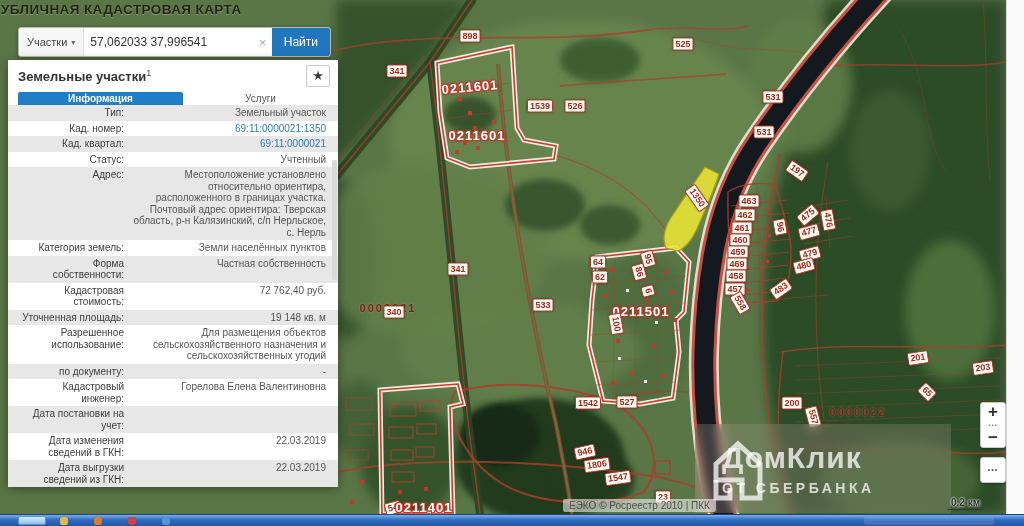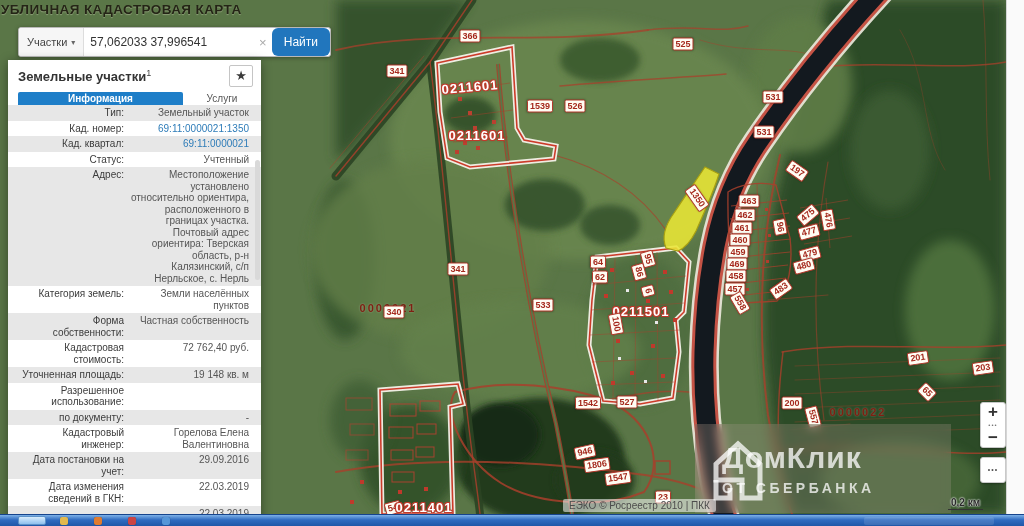--- a/index.html
+++ b/index.html
@@ -31,23 +31,23 @@
   
   .right-strip{position:absolute;right:0;top:0;width:18px;height:514px;background:#fafafa;border-left:1px solid #d5d5d5;z-index:8;}
   
   .page-title{position:absolute;left:1px;top:2px;z-index:7;font-size:13.5px;font-weight:bold;color:#242416;letter-spacing:.4px;text-shadow:0 1px 1px rgba(235,235,210,.35);}
   
   .searchbar{position:absolute;left:18px;top:27px;width:313px;height:30px;z-index:9;display:flex;background:#fff;border:1px solid #b9b9b9;border-radius:3px;box-shadow:0 1px 4px rgba(0,0,0,.35);overflow:hidden;}
   .cat{all:unset;cursor:pointer;display:flex;align-items:center;gap:4px;padding:0 8px;background:#f6f6f6;border-right:1px solid #ddd;font-size:11px;color:#444;}
   .cat .arr{font-size:8px;color:#666;}
   .searchbar input{flex:1;border:none;outline:none;font-size:12px;color:#333;padding:0 6px;min-width:0;}
   .clear{width:18px;display:flex;align-items:center;justify-content:center;color:#aaa;font-size:13px;cursor:pointer;}
-  .find{all:unset;cursor:pointer;background:#2176bd;color:#fff;font-size:12px;padding:0 12px;display:flex;align-items:center;border-radius:6px;}
-  
-  .panel{position:absolute;left:8px;top:60px;width:253px;z-index:9;background:#fff;box-shadow:0 2px 10px rgba(0,0,0,.4);}
+  .find{all:unset;cursor:pointer;background:#2176bd;color:#fff;font-size:12px;padding:0 12px;display:flex;align-items:center;}
+  
+  .panel{position:absolute;left:8px;top:60px;width:330px;z-index:9;background:#fff;box-shadow:0 2px 10px rgba(0,0,0,.4);}
   .ptitle-row{display:flex;align-items:center;justify-content:space-between;padding:5px 8px 3px 10px;}
   .ptitle{font-size:13px;font-weight:bold;color:#333;}
   .ptitle sup{font-size:9px;font-weight:normal;color:#444;}
   .star{all:unset;cursor:pointer;width:22px;height:20px;border:1px solid #c5c5c5;border-radius:2px;text-align:center;font-size:13px;color:#3a3a3a;line-height:20px;background:#fff;}
   .tabs{display:flex;height:15px;align-items:flex-end;}
   .tab{font-size:10px;padding:1px 0;text-align:center;cursor:pointer;}
   .tab.active{background:#1e7ec8;color:#fff;font-weight:bold;width:165px;margin-left:10px;border-radius:2px 2px 0 0;}
   .tab.inactive{flex:1;color:#555;}
   .itable{width:100%;text-align:right;}
   .irow{display:flex;}
@@ -230,21 +230,21 @@
           <rect x="404" y="504" width="4" height="4"></rect>
             <rect x="360" y="480" width="4" height="4"></rect>
           <rect x="350" y="500" width="4" height="4"></rect>
         </g>
       </g>
 
       <path d="M666,248 C661,236 666,224 674,213 C683,199 693,185 705,167 L719,174 C713,193 704,213 696,231 C691,241 685,248 678,251 Z" fill="#e9e636" fill-opacity=".88" stroke="#a8a012" stroke-width="1.2"></path>
     </svg>
 
     <div class="mlabels">
-        <span class="mlabel pill" style="left: 470px; top: 36px; transform: translate(-50%, -50%);">366</span>
+        <span class="mlabel pill" style="left: 470px; top: 36px; transform: translate(-50%, -50%);">898</span>
         <span class="mlabel pill" style="left: 683px; top: 44px; transform: translate(-50%, -50%);">525</span>
         <span class="mlabel pill" style="left: 397px; top: 71px; transform: translate(-50%, -50%);">341</span>
         <span class="mlabel quarter" style="left: 470px; top: 87px; transform: translate(-50%, -50%) rotate(-5deg);">0211601</span>
         <span class="mlabel quarter" style="left: 477px; top: 135px; transform: translate(-50%, -50%);">0211601</span>
         <span class="mlabel pill" style="left: 540px; top: 106px; transform: translate(-50%, -50%);">1539</span>
         <span class="mlabel pill" style="left: 575px; top: 106px; transform: translate(-50%, -50%);">526</span>
         <span class="mlabel pill" style="left: 773px; top: 97px; transform: translate(-50%, -50%);">531</span>
         <span class="mlabel pill" style="left: 764px; top: 132px; transform: translate(-50%, -50%);">531</span>
         <span class="mlabel pill" style="left: 797px; top: 171px; transform: translate(-50%, -50%) rotate(35deg);">197</span>
         <span class="mlabel pill" style="left: 697px; top: 198px; transform: translate(-50%, -50%) rotate(55deg);">1350</span>
@@ -377,38 +377,39 @@
         <div class="irow">
           <div class="ilabel">Кадастровая стоимость:</div>
           <div class="ivalue">72 762,40 руб.</div>
         </div>
         <div class="irow shade">
           <div class="ilabel">Уточненная площадь:</div>
           <div class="ivalue">19 148 кв. м</div>
         </div>
         <div class="irow">
           <div class="ilabel">Разрешенное использование:</div>
+          <div class="ivalue">Для размещения объектов сельскохозяйственного назначения и сельскохозяйственных угодий</div>
         </div>
         <div class="irow shade">
           <div class="ilabel">по документу:</div>
           <div class="ivalue">-</div>
         </div>
         <div class="irow">
           <div class="ilabel">Кадастровый инженер:</div>
           <div class="ivalue">Горелова Елена Валентиновна</div>
         </div>
         <div class="irow shade">
           <div class="ilabel">Дата постановки на учет:</div>
-          <div class="ivalue">29.09.2016</div>
         </div>
         <div class="irow">
           <div class="ilabel">Дата изменения сведений в ГКН:</div>
           <div class="ivalue">22.03.2019</div>
         </div>
         <div class="irow shade">
+          <div class="ilabel">Дата выгрузки сведений из ГКН:</div>
           <div class="ivalue">22.03.2019</div>
         </div>
       </div>
     <div class="pscroll"></div>
   </div>
 
   <div class="taskbar">
     <div class="tb-active"></div>
     <div class="tbicons">
         <span class="tbicon" style="background: rgb(227, 185, 78);"></span>

